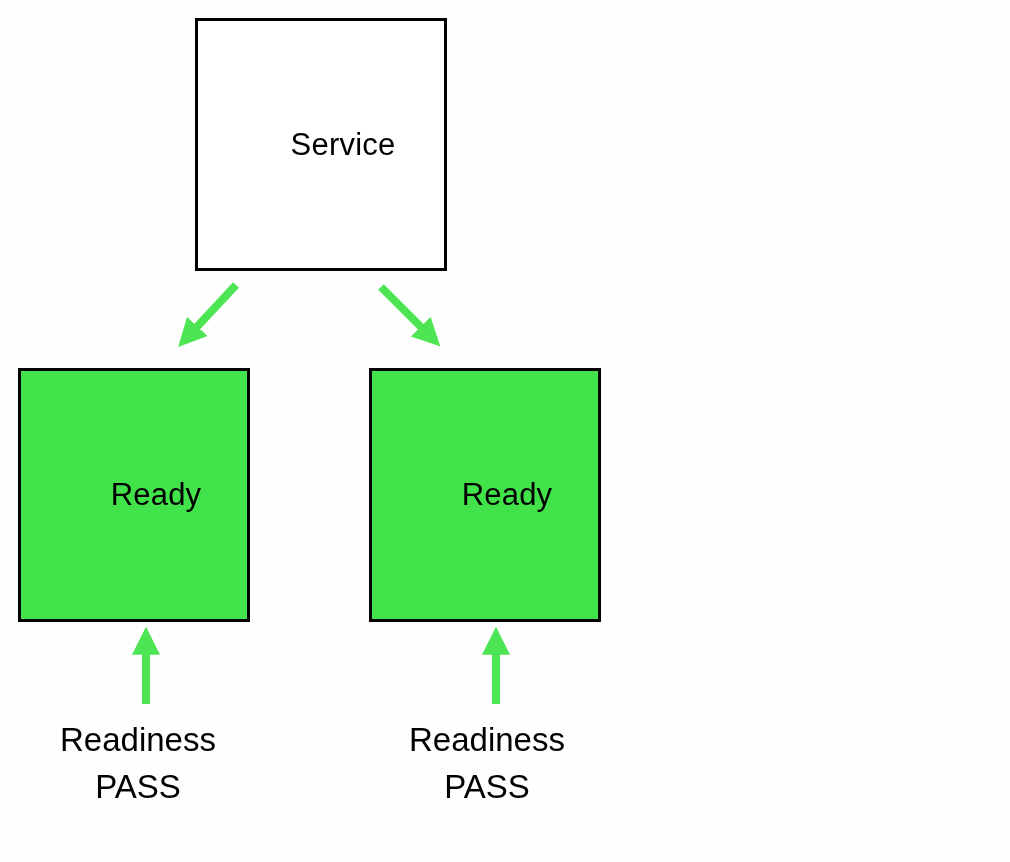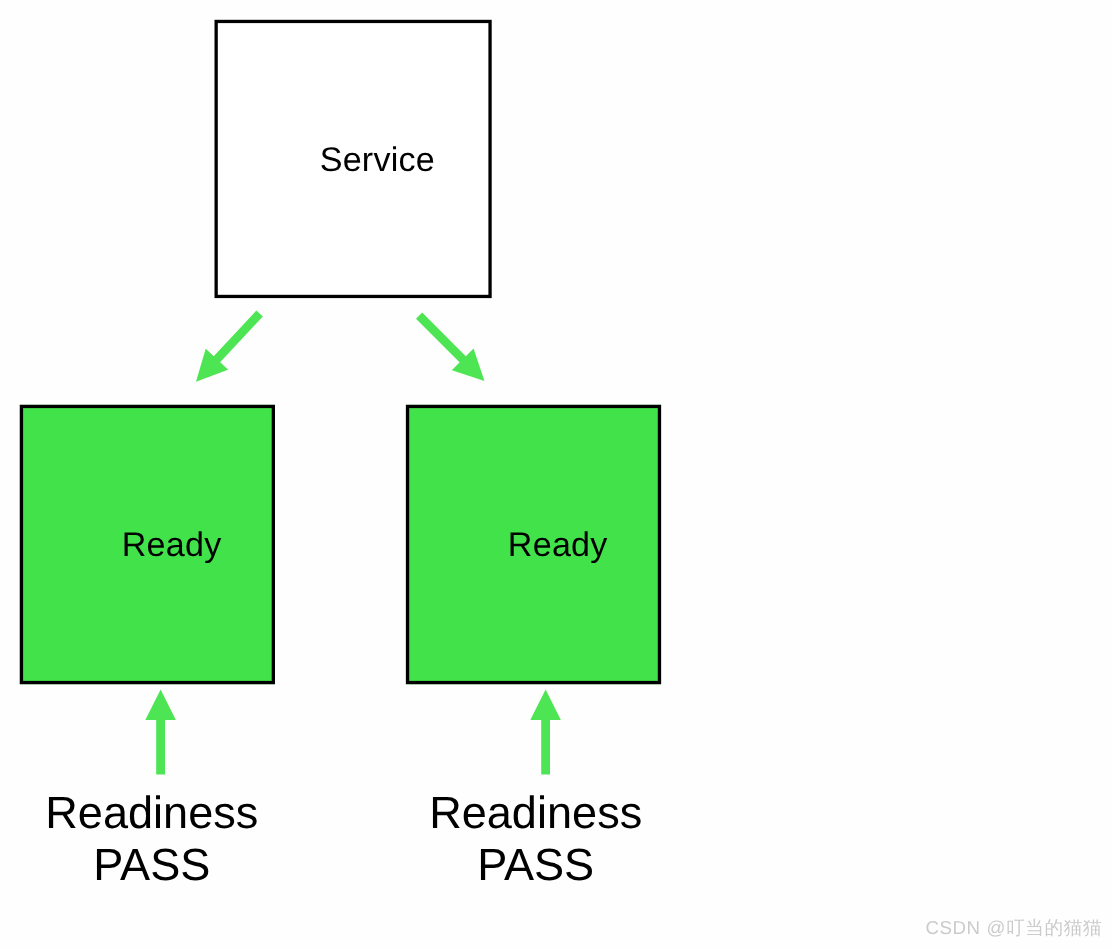--- a/index.html
+++ b/index.html
@@ -52,21 +52,21 @@
   .arrow-line {
     stroke: var(--arrow);
     stroke-width: 8;
     fill: none;
   }
   #arrowhead path { fill: var(--arrow); }
   .status {
     position: absolute;
     width: 270px;
     text-align: center;
-    font-size: 41px;
+    font-size: 33px;
     line-height: 47px;
     color: #000;
   }
   .status1 { left: 3px;   top: 716px; }
   .status2 { left: 352px; top: 716px; }
   .watermark {
     position: absolute;
     right: 8px;
     bottom: 7px;
     font-size: 17px;
@@ -105,15 +105,14 @@
 
   <div class="status status1">
     <div>Readiness</div>
     <div>PASS</div>
   </div>
   <div class="status status2">
     <div>Readiness</div>
     <div>PASS</div>
   </div>
 
-  <div class="watermark">CSDN @叮当的猫猫</div>
 
 </div>
 
 </body></html>

